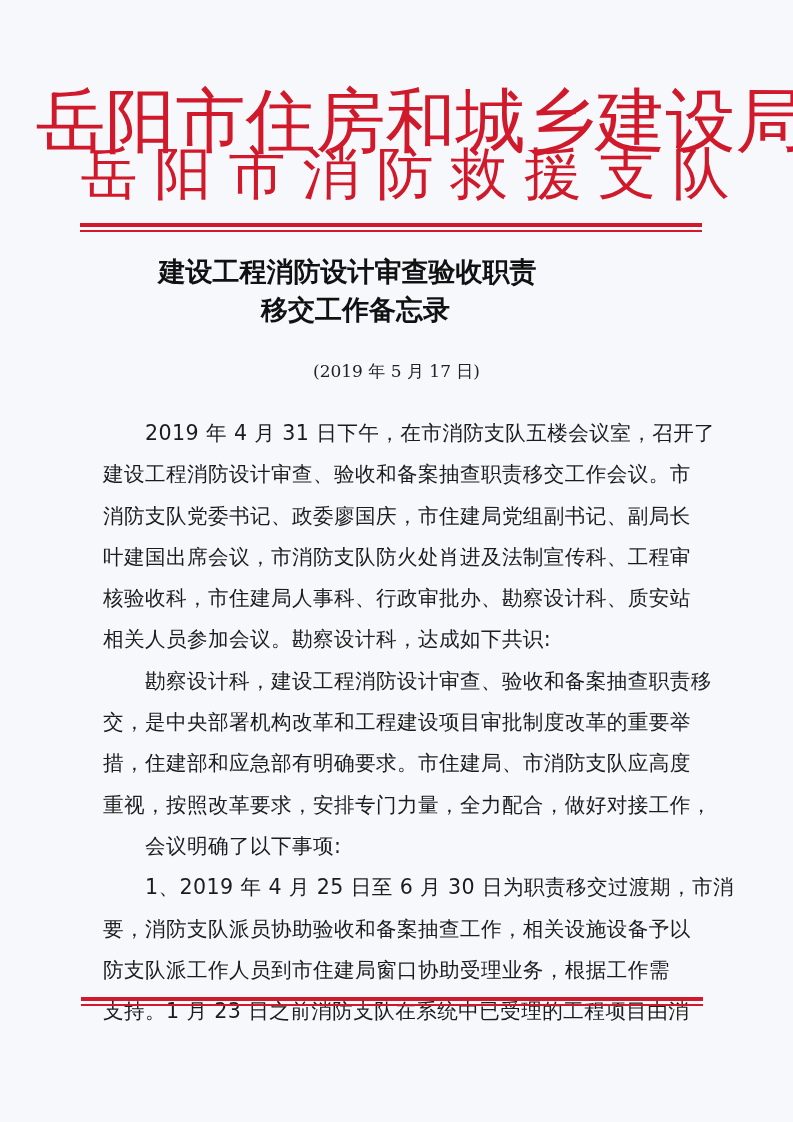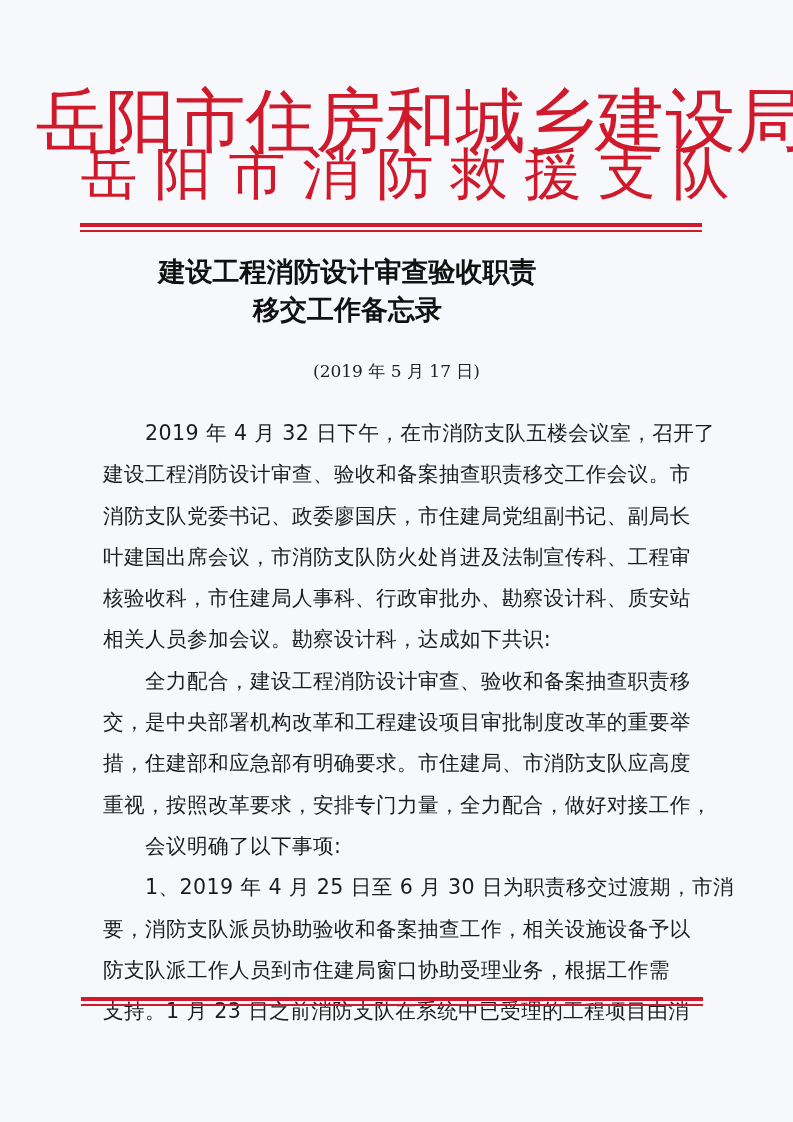--- a/index.html
+++ b/index.html
@@ -44,32 +44,32 @@
 
 <div class="page">
 
   <div class="masthead-line mh1">岳阳市住房和城乡建设局</div>
   <div class="masthead-line mh2">岳阳市消防救援支队</div>
 
   <div class="rule" style="left:80px; width:622px; top:223px; height:4px;"></div>
   <div class="rule" style="left:80px; width:622px; top:230px; height:1.5px;"></div>
 
   <div class="title" style="top:254px;">建设工程消防设计审查验收职责</div>
-  <div class="title" style="top:292px;">移交工作备忘录</div>
+  <div class="title" style="top:292px;padding-left:8px;">移交工作备忘录</div>
 
   <div class="date">(2019 年 5 月 17 日)</div>
 
   <div class="para" style="top:413px;">
-    <span class="line indent">2019 年 4 月 32 日下午，在市消防支队五楼会议室，召开了</span>
+    <span class="line indent">2019 年 4 月 31 日下午，在市消防支队五楼会议室，召开了</span>
     <span class="line">建设工程消防设计审查、验收和备案抽查职责移交工作会议。市</span>
     <span class="line">消防支队党委书记、政委廖国庆，市住建局党组副书记、副局长</span>
     <span class="line">叶建国出席会议，市消防支队防火处肖进及法制宣传科、工程审</span>
     <span class="line">核验收科，市住建局人事科、行政审批办、勘察设计科、质安站</span>
     <span class="line">相关人员参加会议。勘察设计科，达成如下共识:</span>
-    <span class="line indent">全力配合，建设工程消防设计审查、验收和备案抽查职责移</span>
+    <span class="line indent">勘察设计科，建设工程消防设计审查、验收和备案抽查职责移</span>
     <span class="line">交，是中央部署机构改革和工程建设项目审批制度改革的重要举</span>
     <span class="line">措，住建部和应急部有明确要求。市住建局、市消防支队应高度</span>
     <span class="line">重视，按照改革要求，安排专门力量，全力配合，做好对接工作，</span>
     <span class="line indent">会议明确了以下事项:</span>
     <span class="line indent">1、2019 年 4 月 25 日至 6 月 30 日为职责移交过渡期，市消</span>
     <span class="line">要，消防支队派员协助验收和备案抽查工作，相关设施设备予以</span>
     <span class="line">防支队派工作人员到市住建局窗口协助受理业务，根据工作需</span>
     <span class="line">支持。1 月 23 日之前消防支队在系统中已受理的工程项目由消</span>
   </div>
 

